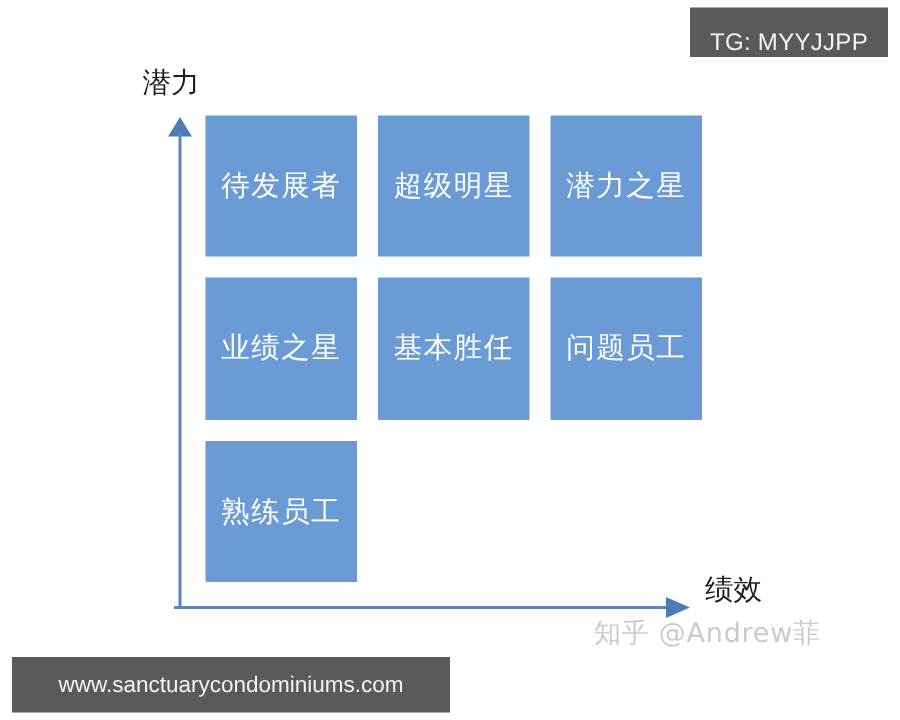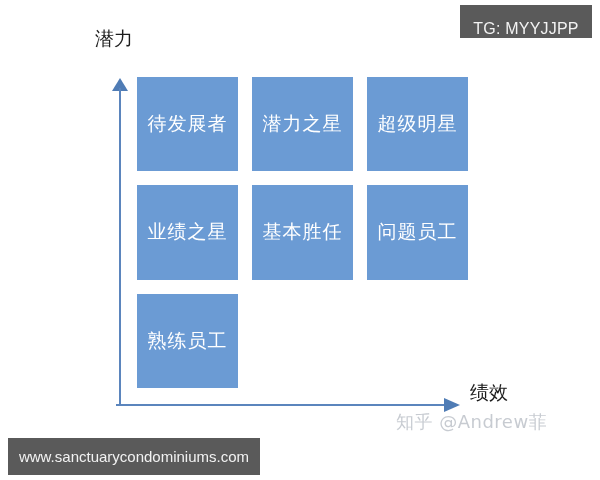--- a/index.html
+++ b/index.html
@@ -36,21 +36,21 @@
     align-items: flex-end;
     justify-content: center;
     white-space: nowrap;
   }
 
   
   .site-watermark {
     position: absolute;
     left: 8px;
     top: 438px;
-    width: 252px;
+    width: 292px;
     height: 37px;
     background: #5a5a5a;
     color: #f2f2f2;
     font-size: 15px;
     display: flex;
     align-items: center;
     justify-content: center;
     white-space: nowrap;
   }
 
@@ -94,21 +94,21 @@
 
   .axis-label {
     position: absolute;
     color: #1c1c1c;
     font-size: 19px;
     font-family: "DejaVu Sans", "Liberation Sans", sans-serif;
     white-space: nowrap;
   }
   .axis-label.y {
     left: 95px;
-    top: 26px;
+    top: 42px;
   }
   .axis-label.x {
     left: 470px;
     top: 380px;
   }
 
   
   .matrix {
     position: absolute;
     left: 137px;
@@ -157,22 +157,22 @@
   <div class="axis-label y">潜力</div>
   <div class="y-axis-head"></div>
   <div class="y-axis-line"></div>
 
   <div class="x-axis-line"></div>
   <div class="x-axis-head"></div>
   <div class="axis-label x">绩效</div>
 
   <div class="matrix">
     <div class="cell">待发展者</div>
+    <div class="cell">超级明星</div>
     <div class="cell">潜力之星</div>
-    <div class="cell">超级明星</div>
     <div class="cell">业绩之星</div>
     <div class="cell">基本胜任</div>
     <div class="cell">问题员工</div>
     <div class="cell">熟练员工</div>
   </div>
 
   <div class="author-watermark">知乎 @Andrew菲</div>
 
   <div class="site-watermark">
     <span>www.sanctuarycondominiums.com</span>

